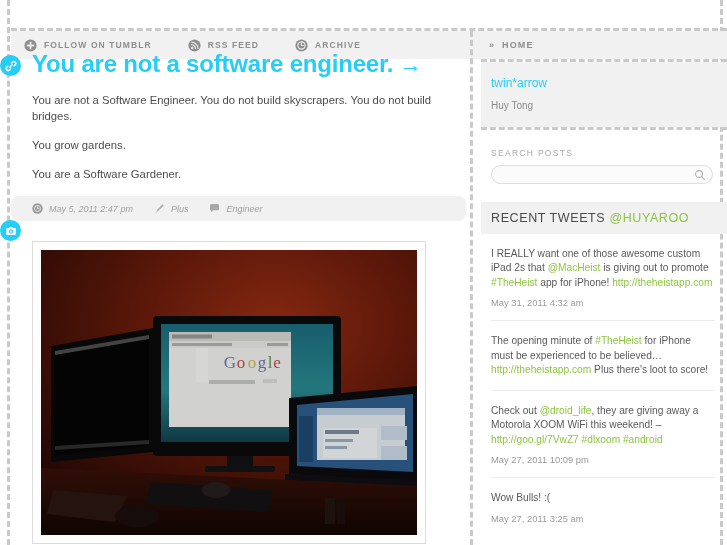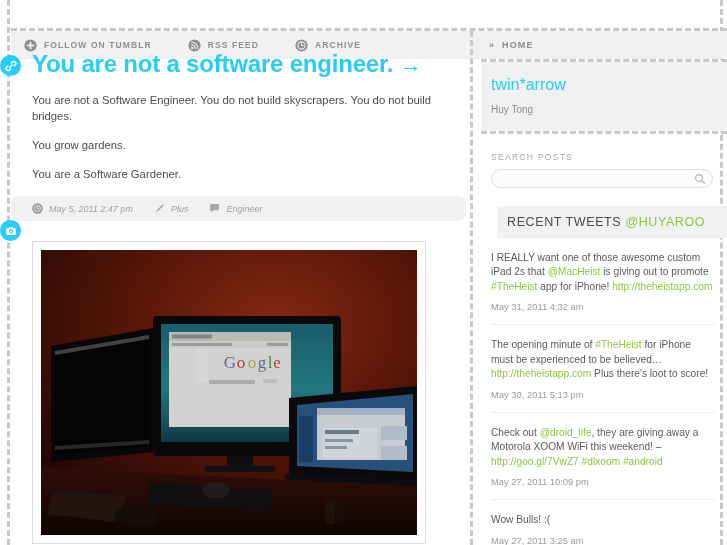--- a/index.html
+++ b/index.html
@@ -97,21 +97,21 @@
 
   
   .home-row {
     padding: 9px 0 9px 8px; display: flex; align-items: center; gap: 7px;
     font-size: 9px; letter-spacing: 1.1px; color: #8e8e8e;
     font-weight: bold; cursor: pointer;
   }
   .dash-h { height: 0; border-top: 3px dashed #c9c9c9; }
   .blog-head { background: #f1f1f1; padding: 14px 10px 16px 10px; }
   .blog-title {
-    margin: 0; font-size: 16px; font-weight: normal; color: #25cdf7; letter-spacing: 0px;
+    margin: 0; font-size: 12px; font-weight: normal; color: #25cdf7; letter-spacing: 0px;
   }
   .blog-author { margin: 10px 0 0 0; font-size: 10px; color: #8b8b8b; }
 
   .search-block { padding: 18px 14px 0 10px; }
   .search-label {
     font-size: 8.5px; letter-spacing: 1.3px; color: #a8a8a8; font-weight: normal;
     margin-bottom: 7px;
   }
   .search-field {
     position: relative; height: 19px; border: 1px solid #dedede;
@@ -122,21 +122,21 @@
     border-radius: 10px; padding: 0 24px 0 9px; font-size: 9px; color: #777;
     font-family: "Liberation Sans", sans-serif;
   }
   .search-btn {
     position: absolute; right: 6px; top: 3px; width: 12px; height: 12px;
     border: 0; background: transparent; padding: 0; cursor: pointer;
   }
 
   .tweets-head {
     margin-top: 18px; background: #f1f1f1; padding: 9px 8px 9px 10px;
-    font-size: 12.5px; letter-spacing: 0.6px; color: #4a4a4a; margin-left: 16px;
+    font-size: 12.5px; letter-spacing: 0.6px; color: #4a4a4a;
   }
   .tweets-head .handle { color: #8cc63e; }
   .tweet-list { padding: 0 12px 0 10px; }
   .tweet { padding: 13px 0 12px 0; border-bottom: 1px solid #ececec; }
   .tweet:last-child { border-bottom: 0; }
   .tweet-text { font-size: 10.2px; line-height: 1.42; color: #5a5a5a; }
   .tweet-text a { color: #8cc63e; text-decoration: none; }
   .tweet-time { margin-top: 7px; font-size: 9.4px; color: #9a9a9a; }
 </style>
 </head>
@@ -363,21 +363,20 @@
       <span class="handle">@HUYAROO</span>
     </div>
 
     <div class="tweet-list" id="tweet-list">
         <div class="tweet">
           <div class="tweet-text"><span>I REALLY want one of those awesome custom iPad 2s that </span><a href="#">@MacHeist</a><span> is giving out to promote </span><a href="#">#TheHeist</a><span> app for iPhone! </span><a href="#">http://theheistapp.com</a></div>
           <div class="tweet-time">May 31, 2011 4:32 am</div>
         </div>
         <div class="tweet">
           <div class="tweet-text"><span>The opening minute of </span><a href="#">#TheHeist</a><span> for iPhone must be experienced to be believed… </span><a href="#">http://theheistapp.com</a><span> Plus there's loot to score!</span></div>
-          <div class="tweet-time">May 30, 2011 5:13 pm</div>
         </div>
         <div class="tweet">
           <div class="tweet-text"><span>Check out </span><a href="#">@droid_life</a><span>, they are giving away a Motorola XOOM WiFi this weekend! – </span><a href="#">http://goo.gl/7VwZ7 #dlxoom #android</a></div>
           <div class="tweet-time">May 27, 2011 10:09 pm</div>
         </div>
         <div class="tweet">
           <div class="tweet-text"><span>Wow Bulls! :(</span></div>
           <div class="tweet-time">May 27, 2011 3:25 am</div>
         </div>
       </div>

